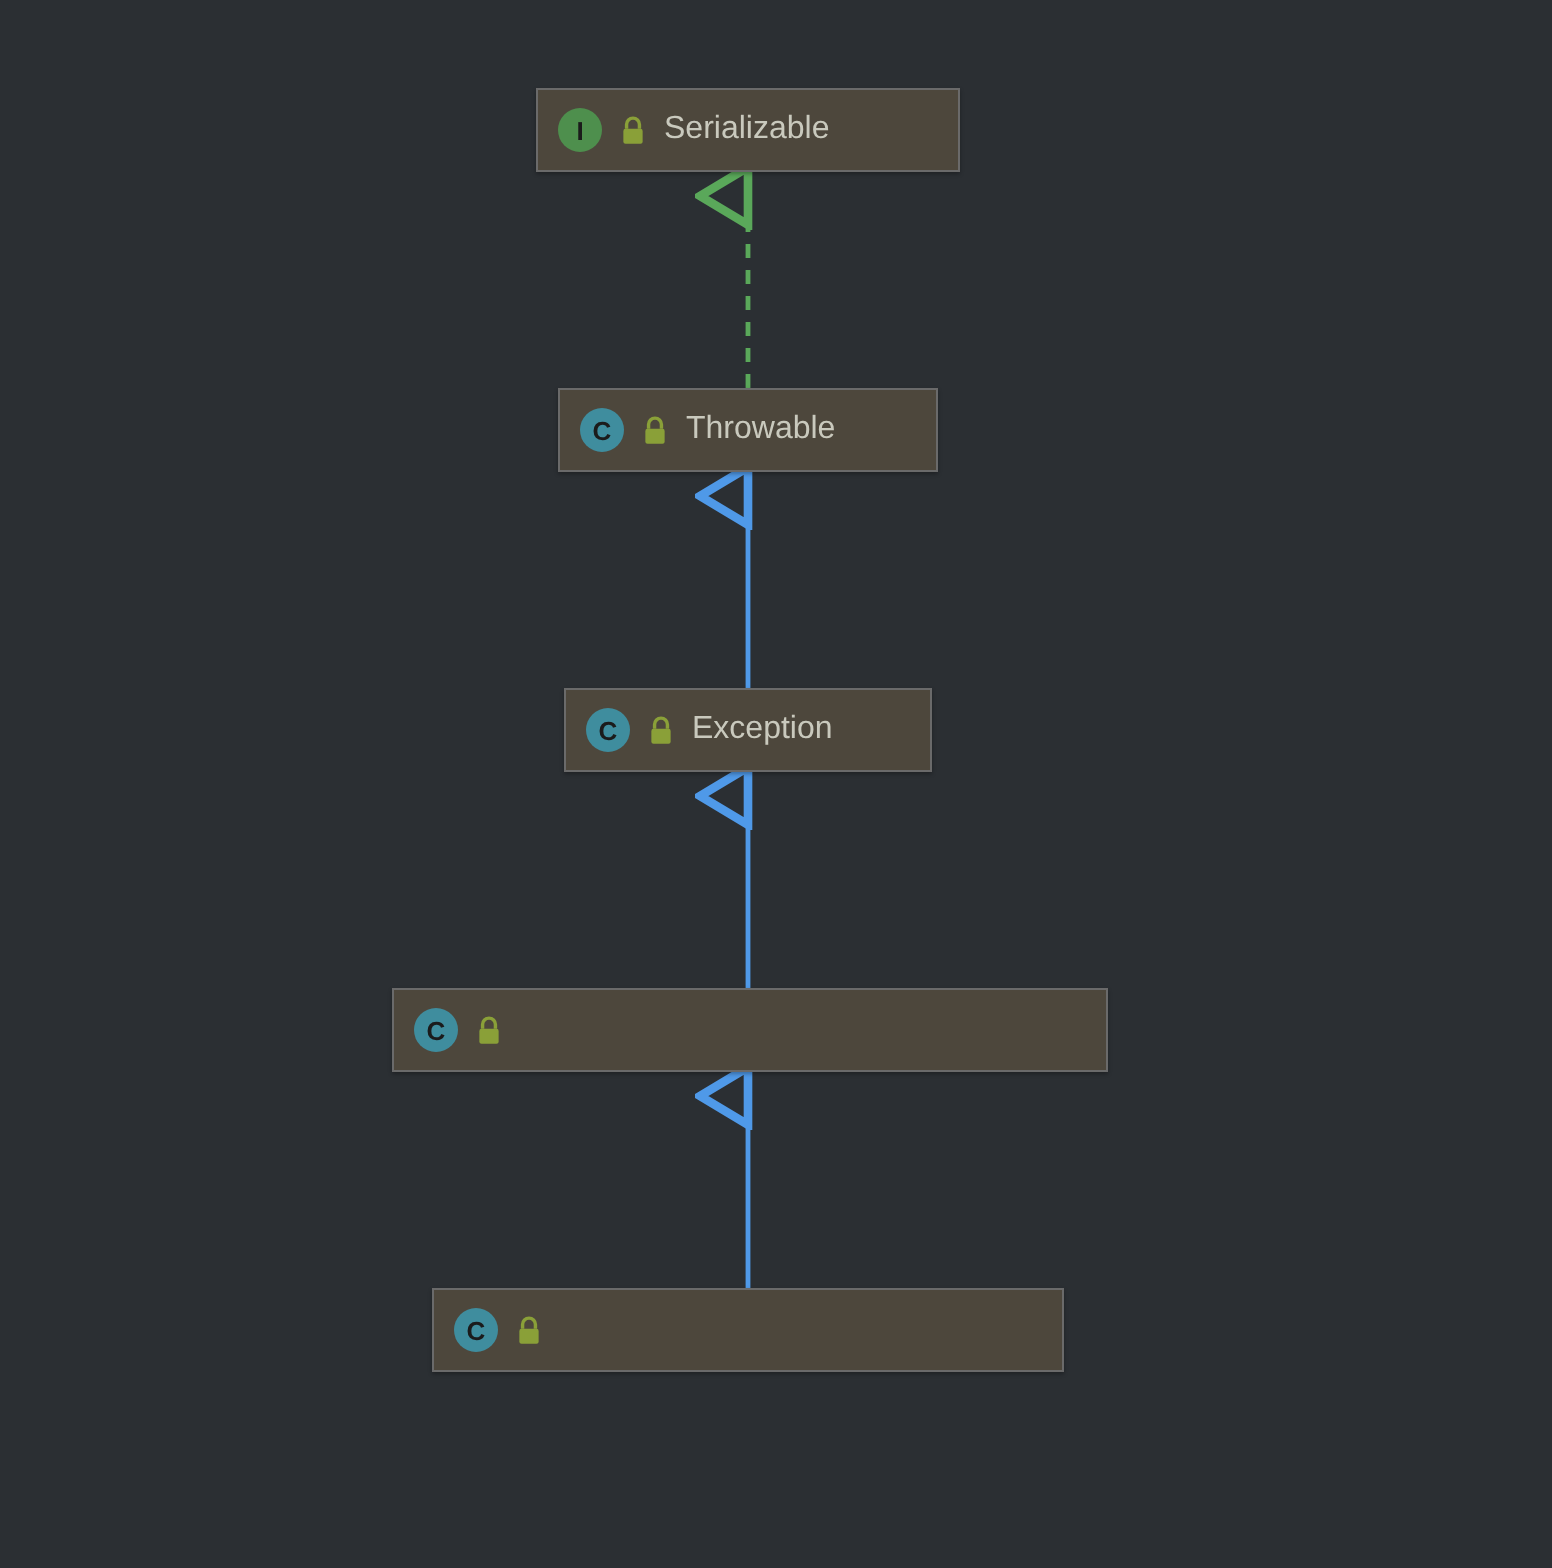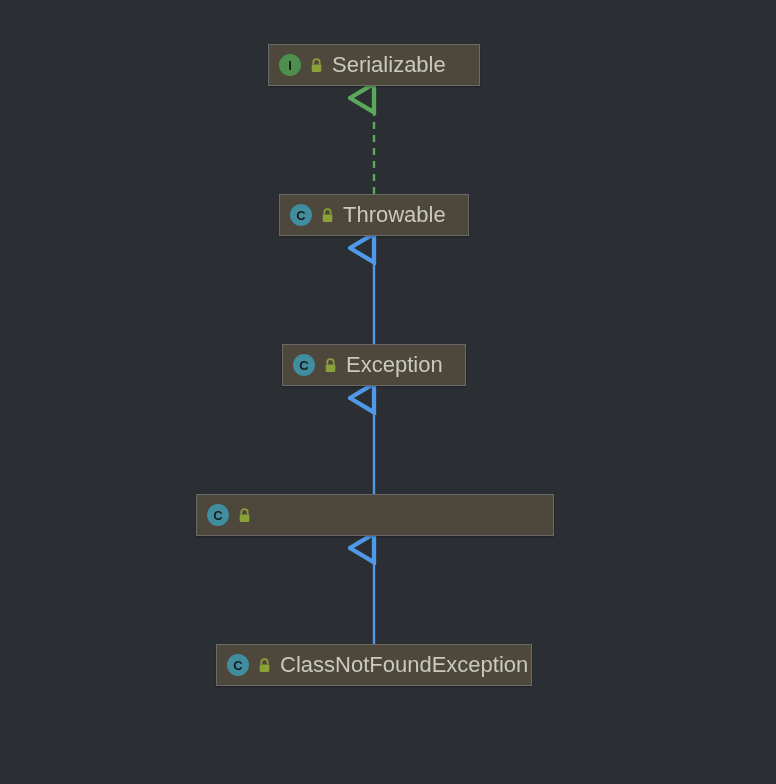--- a/index.html
+++ b/index.html
@@ -43,21 +43,21 @@
     .badge-class {
       background: #3f8d9e;
     }
     .lock-icon {
       width: 13px;
       height: 15px;
       flex-shrink: 0;
     }
     .node-label {
       color: #c9c9bd;
-      font-size: 22px;
+      font-size: 16px;
       white-space: nowrap;
     }
     svg.connectors {
       position: absolute;
       top: 0;
       left: 0;
       width: 776px;
       height: 784px;
       pointer-events: none;
     }
@@ -111,15 +111,14 @@
     <path d="M3 6 V4 a3 3 0 0 1 6 0 V6" fill="none" stroke="#8aa038" stroke-width="1.6"></path>
     <rect x="1.5" y="6" width="9" height="7" rx="1" fill="#8aa038"></rect>
   </svg>
   </div>
     <div class="node" style="left: 216px; top: 644px; width: 316px; height: 42px;">
     <span class="badge badge-class">C</span>
     <svg class="lock-icon" viewBox="0 0 12 14">
     <path d="M3 6 V4 a3 3 0 0 1 6 0 V6" fill="none" stroke="#8aa038" stroke-width="1.6"></path>
     <rect x="1.5" y="6" width="9" height="7" rx="1" fill="#8aa038"></rect>
   </svg>
-    <span class="node-label">ClassNotFoundException</span>
   </div>
   </div>
 
 </body></html>

